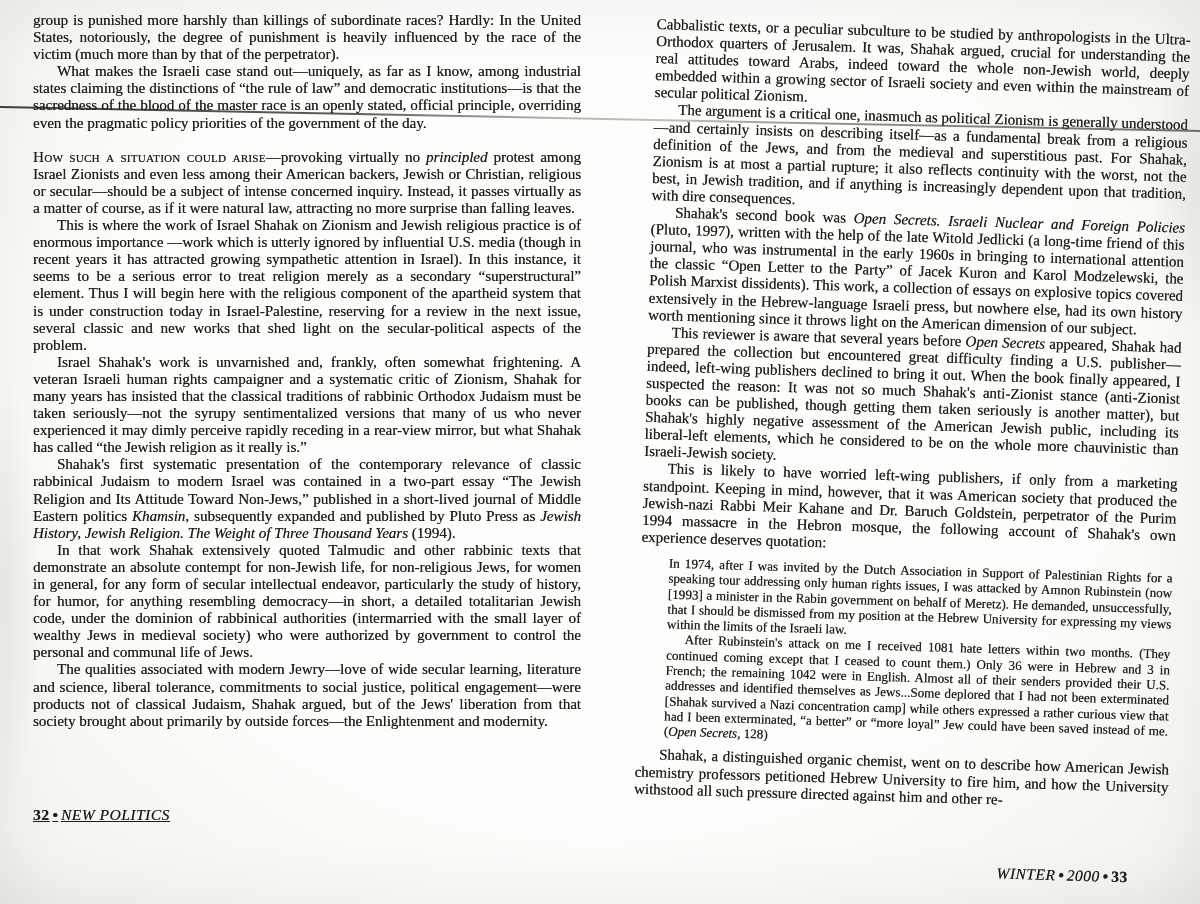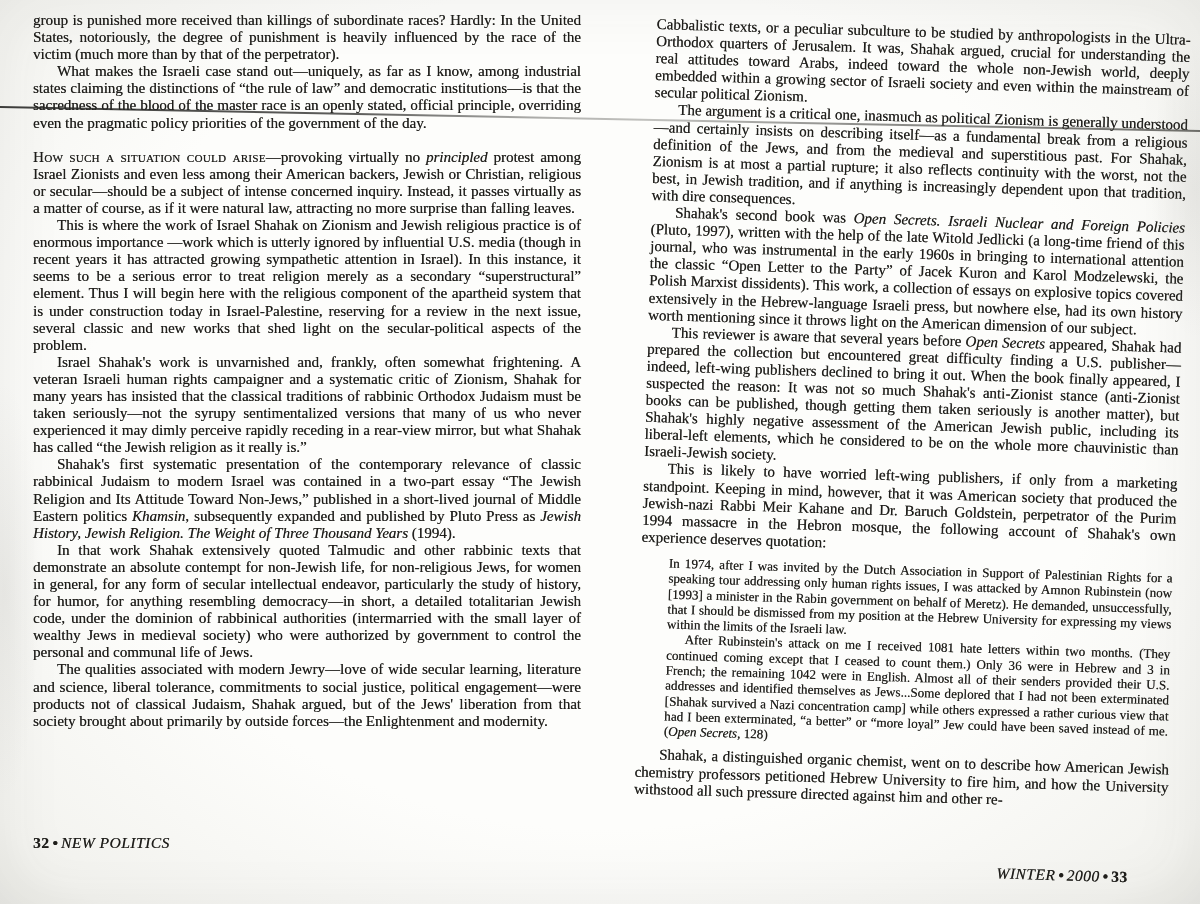--- a/index.html
+++ b/index.html
@@ -39,21 +39,21 @@
     margin: 9px 2px 8px 28px;
     font-size: 13.1px;
     line-height: 15.3px;
   }
   .quote-block p.para.indent { text-indent: 18px; }
   .footer {
     position: absolute;
     font-size: 15.5px;
     white-space: nowrap;
   }
-  .footer-left { left: 0; top: 822px; }
+  .footer-left { left: 0; top: 794px; text-decoration: underline; }
   .footer-right { right: 38px; top: 838px; text-align: right; }
   .footer .pg-num { font-weight: bold; font-style: normal; letter-spacing: 0.5px; }
   .footer .jrnl, .footer .season, .footer .year { font-style: italic; letter-spacing: 0.5px; }
   .footer .dot { font-weight: bold; padding: 0 3px; font-style: normal; }
   .artifact-line {
     position: absolute;
     left: -12px; top: 118px;
     width: 1232px; height: 2px;
     transform: rotate(1.15deg);
     background: linear-gradient(90deg,
@@ -70,21 +70,21 @@
   .smudge-1 { left: -30px; top: 380px; width: 70px; height: 420px; }
   .smudge-2 { left: 1150px; top: 40px; width: 90px; height: 300px; }
 </style>
 </head>
 <body>
 
 <div class="scan-canvas">
 
   <div class="page page-left">
     <div>
-        <p class="para"><span>group is punished more received than killings of subordinate races? Hardly: In the United States, notoriously, the degree of punishment is heavily influenced by the race of the victim (much more than by that of the perpetrator).</span></p>
+        <p class="para"><span>group is punished more harshly than killings of subordinate races? Hardly: In the United States, notoriously, the degree of punishment is heavily influenced by the race of the victim (much more than by that of the perpetrator).</span></p>
         <p class="para indent"><span>What makes the Israeli case stand out—uniquely, as far as I know, among industrial states claiming the distinctions of “the rule of law” and democratic institutions—is that the sacredness of the blood of the master race is an openly stated, official principle, overriding even the pragmatic policy priorities of the government of the day.</span></p>
         <p class="para gap"><span class="run-sc">How such a situation could arise</span><span>—provoking virtually no </span><span class="run-i">principled</span><span> protest among Israel Zionists and even less among their American backers, Jewish or Christian, religious or secular—should be a subject of intense concerned inquiry. Instead, it passes virtually as a matter of course, as if it were natural law, attracting no more surprise than falling leaves.</span></p>
         <p class="para indent"><span>This is where the work of Israel Shahak on Zionism and Jewish religious practice is of enormous importance —work which is utterly ignored by influential U.S. media (though in recent years it has attracted growing sympathetic attention in Israel). In this instance, it seems to be a serious error to treat religion merely as a secondary “superstructural” element. Thus I will begin here with the religious component of the apartheid system that is under construction today in Israel-Palestine, reserving for a review in the next issue, several classic and new works that shed light on the secular-political aspects of the problem.</span></p>
         <p class="para indent"><span>Israel Shahak's work is unvarnished and, frankly, often somewhat frightening. A veteran Israeli human rights campaigner and a systematic critic of Zionism, Shahak for many years has insisted that the classical traditions of rabbinic Orthodox Judaism must be taken seriously—not the syrupy sentimentalized versions that many of us who never experienced it may dimly perceive rapidly receding in a rear-view mirror, but what Shahak has called “the Jewish religion as it really is.”</span></p>
         <p class="para indent"><span>Shahak's first systematic presentation of the contemporary relevance of classic rabbinical Judaism to modern Israel was contained in a two-part essay “The Jewish Religion and Its Attitude Toward Non-Jews,” published in a short-lived journal of Middle Eastern politics </span><span class="run-i">Khamsin</span><span>, subsequently expanded and published by Pluto Press as </span><span class="run-i">Jewish History, Jewish Religion. The Weight of Three Thousand Years</span><span> (1994).</span></p>
         <p class="para indent"><span>In that work Shahak extensively quoted Talmudic and other rabbinic texts that demonstrate an absolute contempt for non-Jewish life, for non-religious Jews, for women in general, for any form of secular intellectual endeavor, particularly the study of history, for humor, for anything resembling democracy—in short, a detailed totalitarian Jewish code, under the dominion of rabbinical authorities (intermarried with the small layer of wealthy Jews in medieval society) who were authorized by government to control the personal and communal life of Jews.</span></p>
         <p class="para indent"><span>The qualities associated with modern Jewry—love of wide secular learning, literature and science, liberal tolerance, commitments to social justice, political engagement—were products not of classical Judaism, Shahak argued, but of the Jews' liberation from that society brought about primarily by outside forces—the Enlightenment and modernity.</span></p>
       </div>
     <div class="footer footer-left">
       <span class="pg-num">32</span><span class="dot">•</span><span class="jrnl">NEW POLITICS</span>

